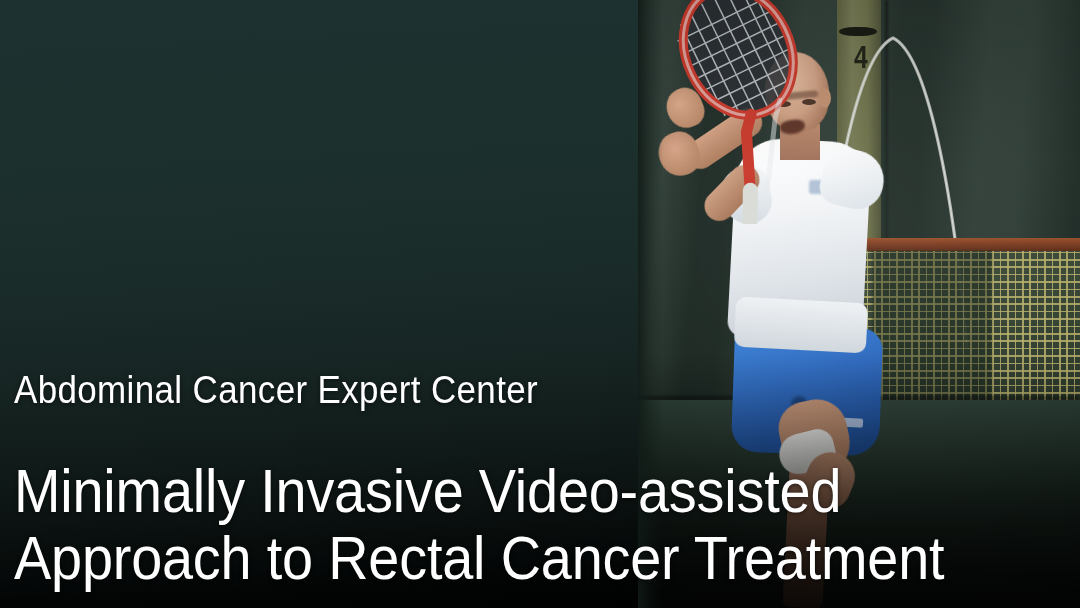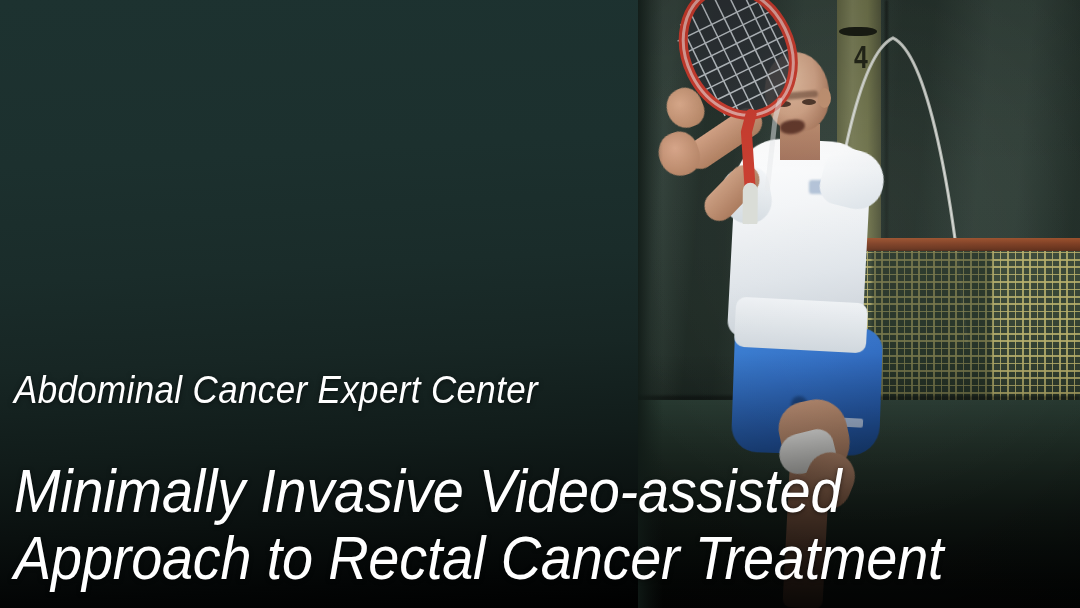--- a/index.html
+++ b/index.html
@@ -243,21 +243,20 @@
     position:absolute; left:0; top:0; width:638px; height:608px;
     background:linear-gradient(177deg,
       #1d3230 0%, #1c302e 26%, #1a2c2a 44%,
       #172624 58%, #111c1a 72%, #0a100f 84%, #030505 94%, #000000 100%);
   }
 
   
   .text-layer {
     position:absolute; left:0; top:0; width:1080px; height:608px;
     pointer-events:none;
-    font-style:italic;
   }
   .subtitle, .title-line {
     position:absolute;
     color:#ffffff;
     font-family:"Liberation Sans", sans-serif;
     font-weight:300;
     white-space:nowrap;
     transform-origin:left top;
     text-shadow:0 1px 5px rgba(0,0,0,.55);
     pointer-events:auto;

